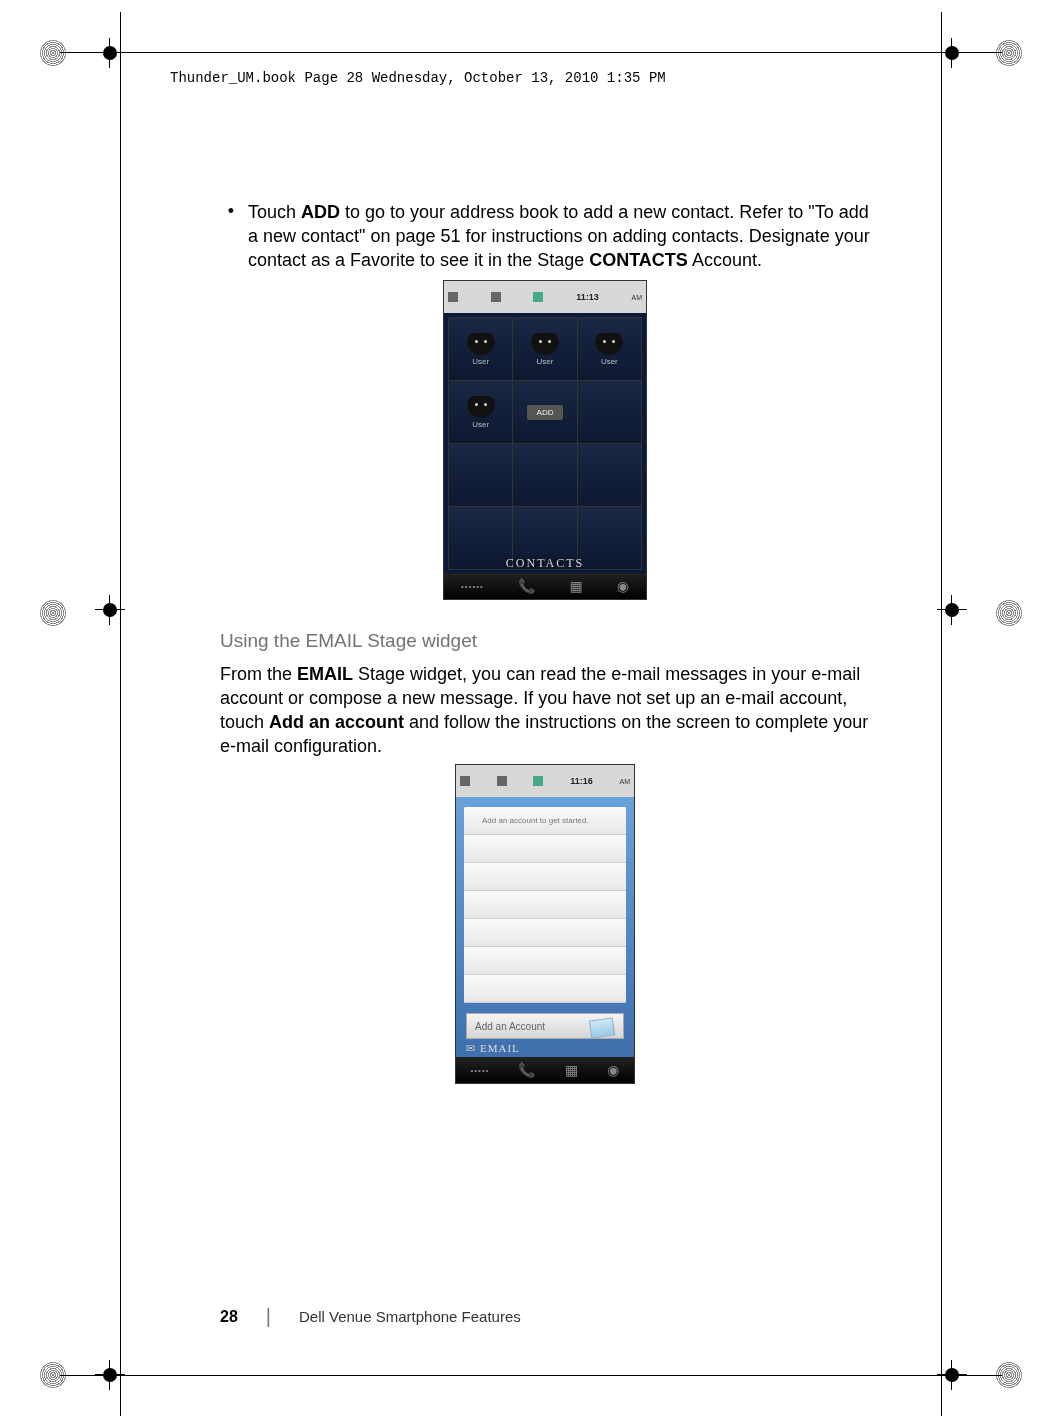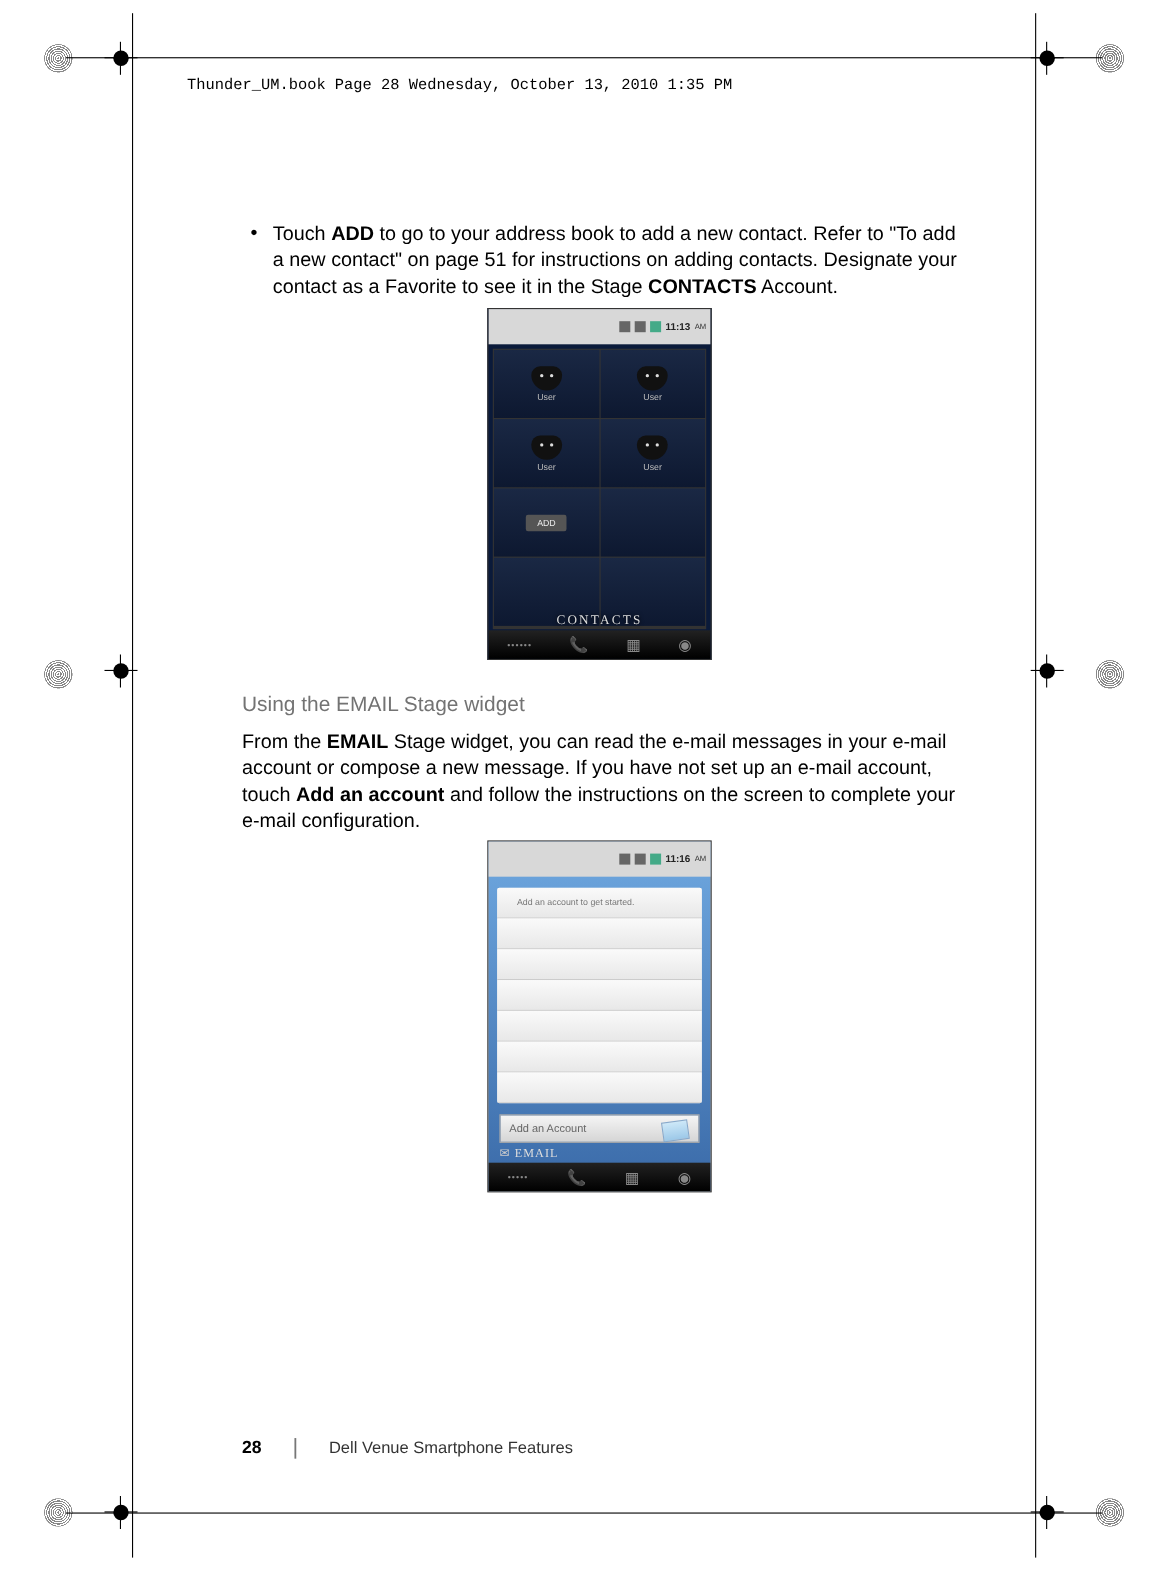--- a/index.html
+++ b/index.html
@@ -15,36 +15,36 @@
 .page-frame{position:absolute;top:12px;left:120px;right:120px;bottom:12px;border-left:1px solid #000;border-right:1px solid #000}
 .top-h{position:absolute;top:52px;left:60px;right:60px;height:1px;background:#000}
 .bot-h{position:absolute;bottom:52px;left:60px;right:60px;height:1px;background:#000}
 .header-text{position:absolute;top:70px;left:170px;font-family:Liberation Mono, monospace;font-size:14px;color:#000}
 .content{position:absolute;top:200px;left:220px;width:650px}
 .bullet-row{display:flex;gap:14px;margin-bottom:8px}
 .bullet{width:14px;text-align:right;font-size:18px;line-height:22px}
 .bullet-text{flex:1;font-size:18px;line-height:24px}
 .bold{font-weight:700}
 .phone-shot{width:204px;height:320px;margin:6px auto 30px;background:#0a1a3a;border:1px solid #333;position:relative;overflow:hidden}
-.status-bar{height:18px;background:#d8d8d8;display:flex;align-items:center;justify-content:flex-end;padding:16px 4px;gap:4px;font-size:9px;color:#333}
+.status-bar{height:18px;background:#d8d8d8;display:flex;align-items:center;justify-content:space-between;padding:16px 4px;gap:4px;font-size:9px;color:#333}
 .status-bar .tm{font-weight:700;color:#222}
 .status-bar .am{font-size:7px}
 .ico{width:10px;height:10px;background:#666}
-.contacts-grid{display:grid;grid-template-columns:repeat(2,1fr);grid-template-rows:repeat(4,62px);gap:1px;background:#333;padding:1px;margin:4px}
+.contacts-grid{display:grid;grid-template-columns:repeat(3,1fr);grid-template-rows:repeat(4,62px);gap:1px;background:#333;padding:1px;margin:4px}
 .cell{background:linear-gradient(#1a2844,#0d1830);display:flex;flex-direction:column;align-items:center;justify-content:center;color:#bbb;font-size:8px}
 .face{width:28px;height:22px;background:#111;border-radius:8px 8px 14px 14px;position:relative;margin-bottom:2px}
 .face::before,.face::after{content:"";position:absolute;width:3px;height:3px;background:#ddd;border-radius:50%;top:7px}
 .face::before{left:8px}.face::after{right:8px}
 .add-btn{background:#555;color:#eee;font-size:8px;padding:3px 10px;border-radius:2px}
 .widget-label{position:absolute;bottom:28px;width:100%;text-align:center;color:#ddd;font-size:12px;font-family:Georgia,serif;letter-spacing:2px;text-shadow:0 0 4px #000}
 .nav-bar{position:absolute;bottom:0;left:0;right:0;height:26px;background:linear-gradient(#222,#000);display:flex;align-items:center;justify-content:space-around;color:#888;font-size:14px}
 .dots{font-size:8px;letter-spacing:1px}
 .heading{font-size:19px;font-weight:400;margin:16px 0 10px;color:#737373}
 .para{font-size:18px;line-height:24px;margin-bottom:6px}
-.email-shot{width:204px;height:320px;margin:6px auto 16px;background:linear-gradient(#6fa8e0,#3a6aa8);border:1px solid #333;position:relative;overflow:hidden}
+.email-shot{width:180px;height:320px;margin:6px auto 16px;background:linear-gradient(#6fa8e0,#3a6aa8);border:1px solid #333;position:relative;overflow:hidden}
 .email-list{background:#f3f3f3;margin:10px 8px;border-radius:2px;overflow:hidden}
 .email-row{height:28px;border-bottom:1px solid #ccc;background:linear-gradient(#fafafa,#e8e8e8);font-size:8px;color:#888;display:flex;align-items:center;padding-left:18px}
 .email-row:first-child{font-size:8px;color:#777}
 .add-acct{position:absolute;bottom:44px;left:10px;right:10px;height:26px;background:linear-gradient(#f5f5f5,#d5d5d5);border:1px solid #aaa;font-size:10px;color:#666;display:flex;align-items:center;padding-left:8px}
 .envelope{position:absolute;right:20px;bottom:46px;width:24px;height:18px;background:linear-gradient(#cde8f8,#9cc8e8);border:1px solid #88aacc;transform:rotate(-8deg)}
 .widget-label2{position:absolute;bottom:28px;left:10px;color:#ddd;font-size:11px;font-family:Georgia,serif;letter-spacing:1px}
 .widget-label2::before{content:"✉ ";color:#ccc}
 .footer{position:absolute;bottom:100px;left:220px;font-size:16px;display:flex;align-items:center;gap:28px}
 .footer .pn{font-weight:700}
 .footer .sep{color:#777;font-size:20px}

